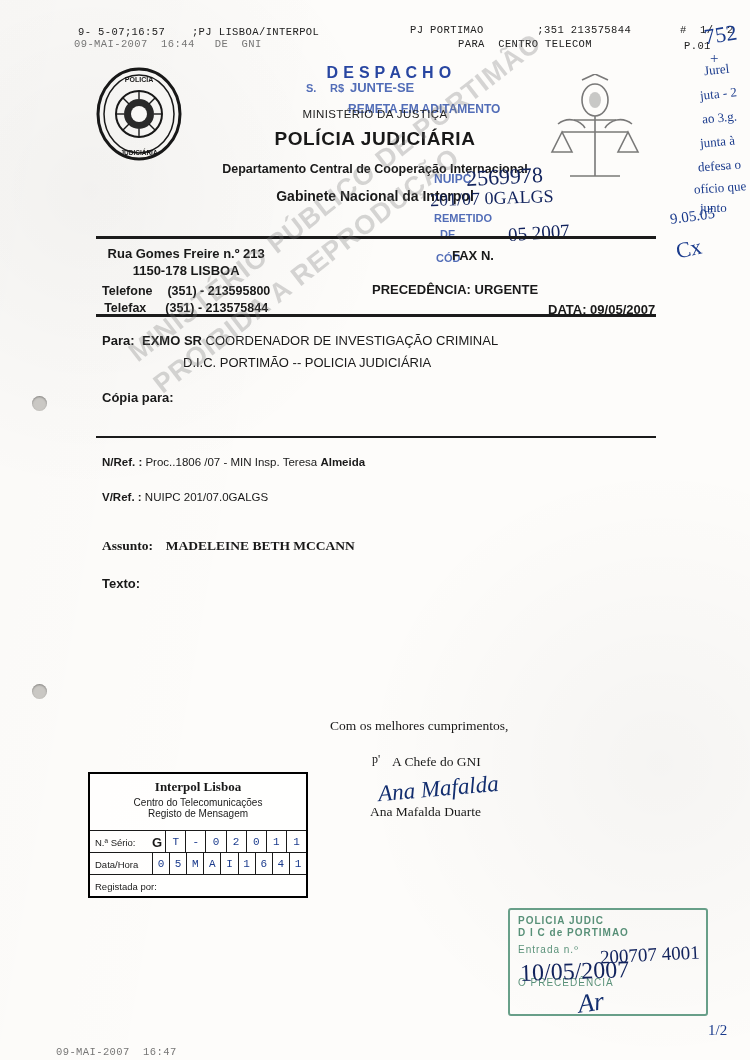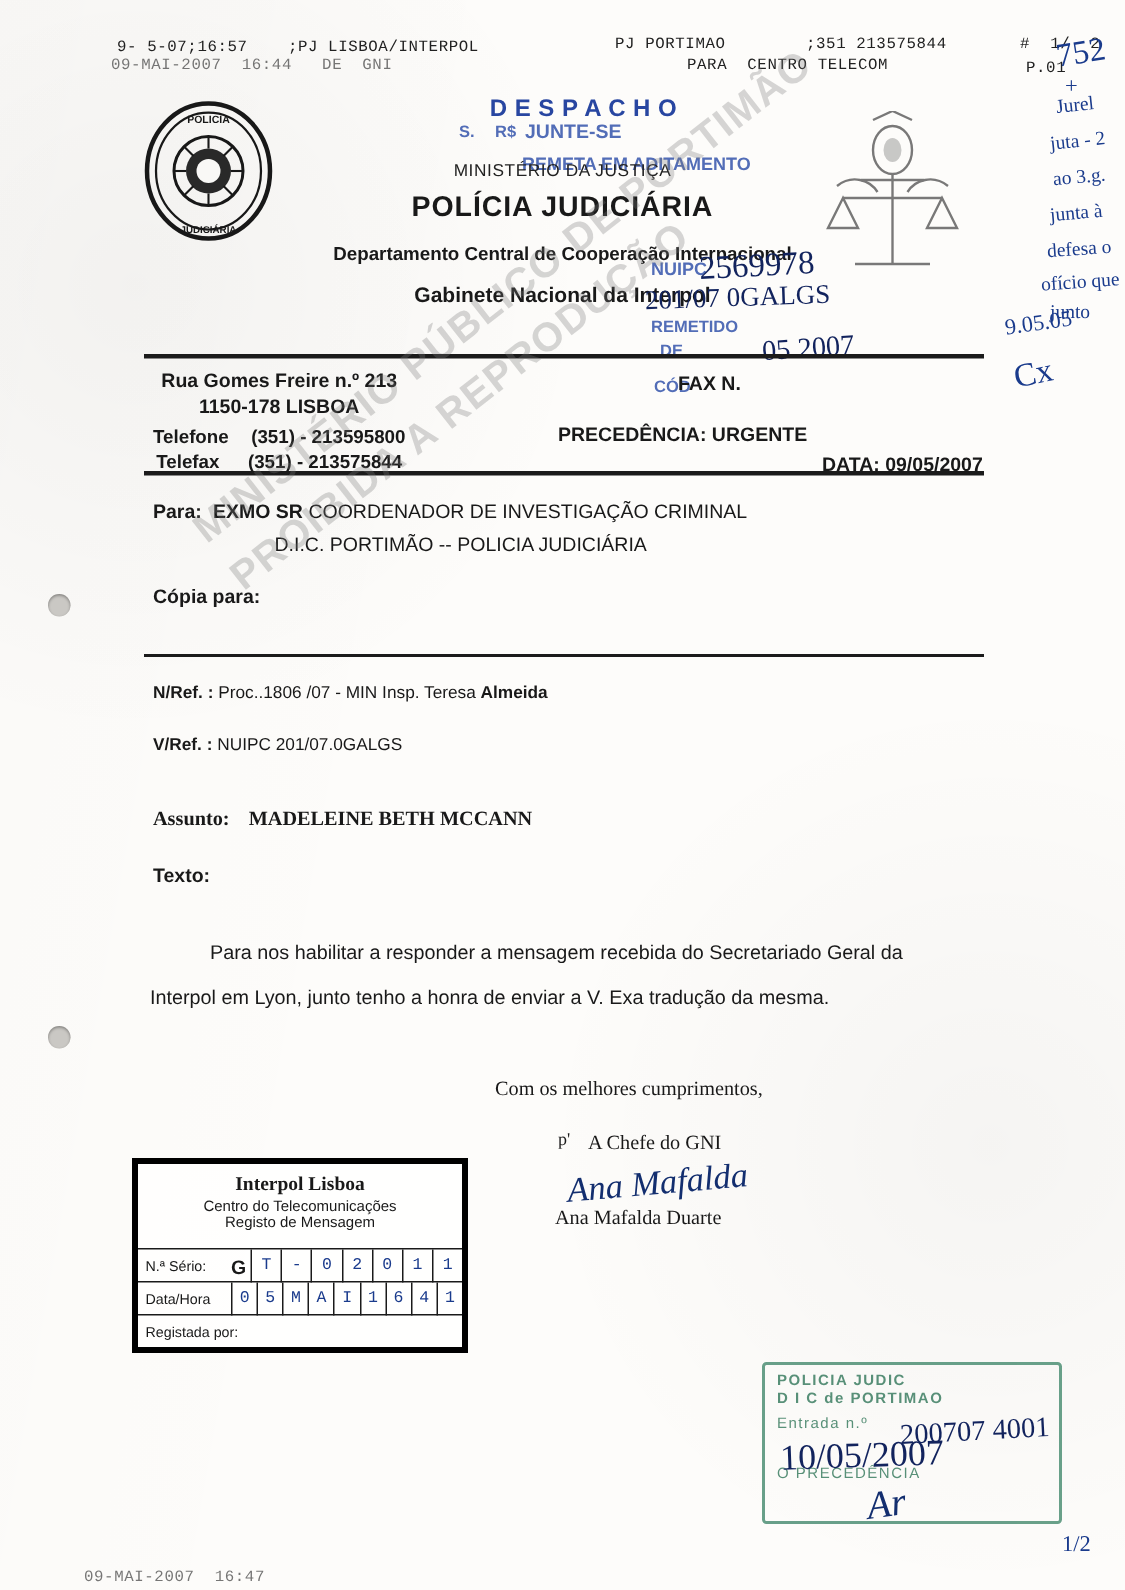--- a/index.html
+++ b/index.html
@@ -160,21 +160,21 @@
     font-family: "Liberation Sans", sans-serif;
   }
 
   
   .ibox {
     position: absolute;
     left: 88px;
     top: 772px;
     width: 216px;
     height: 122px;
-    border: 4px solid #000000;
+    border: 2px solid #000000;
     background: rgba(255,255,255,.55);
   }
   .ibox .t1 {
     text-align: center;
     font-size: 13px;
     font-weight: bold;
     margin-top: 5px;
     font-family: "Liberation Serif", serif;
   }
   .ibox .t2 { text-align: center; font-size: 10px; margin-top: 2px; }
@@ -377,28 +377,20 @@
   </div>
 
   <div class="lbl bold" style="left:102px; top:538px; font-size:13.5px;font-family:Liberation Serif, serif;">
     <span>Assunto:</span>
     <span style="display:inline-block;width:6px"></span>
     <span>MADELEINE BETH MCCANN</span>
   </div>
 
   <div class="lbl bold" style="left:102px; top:576px;">Texto:</div>
 
-  <div class="para" style="left:100px; top:620px;">
-    <div style="text-indent:40px;">
-      <span>Para nos habilitar a responder a mensagem recebida do Secretariado Geral da</span>
-    </div>
-    <div>
-      <span>Interpol em Lyon, junto tenho a honra de enviar a V. Exa tradução da mesma.</span>
-    </div>
-  </div>
 
   <div class="lbl serif" style="left:330px; top:718px; font-size:13.5px;">Com os melhores cumprimentos,</div>
   <div class="lbl serif" style="left:372px; top:752px; font-size:12px;">p'</div>
   <div class="lbl serif" style="left:392px; top:754px; font-size:13.5px;">A Chefe do GNI</div>
   <div class="sig" style="left:378px; top:776px; font-size:23px; transform:rotate(-5deg);">Ana Mafalda</div>
   <div class="lbl serif" style="left:370px; top:804px; font-size:13.5px;">Ana Mafalda Duarte</div>
 
   <div class="watermark">
     <div>MINISTÉRIO PÚBLICO DE PORTIMÃO</div>
     <div>PROIBIDA A REPRODUÇÃO</div>

